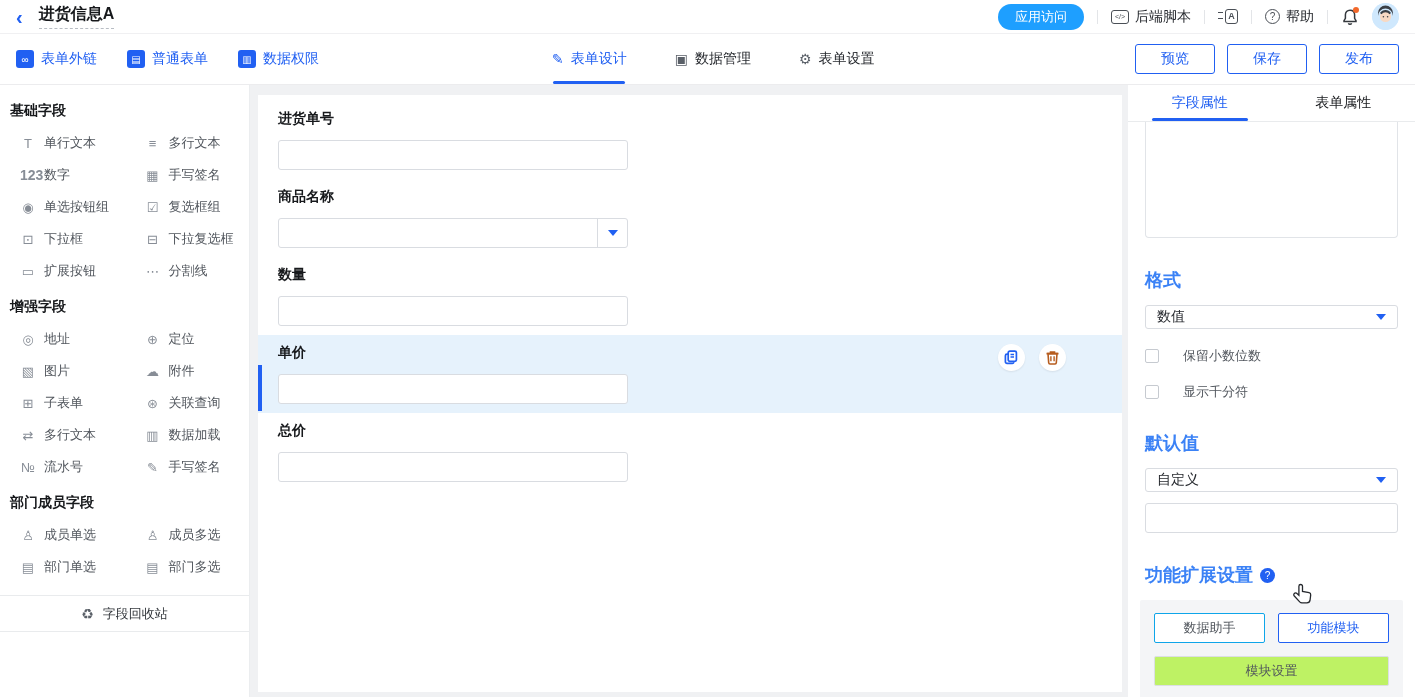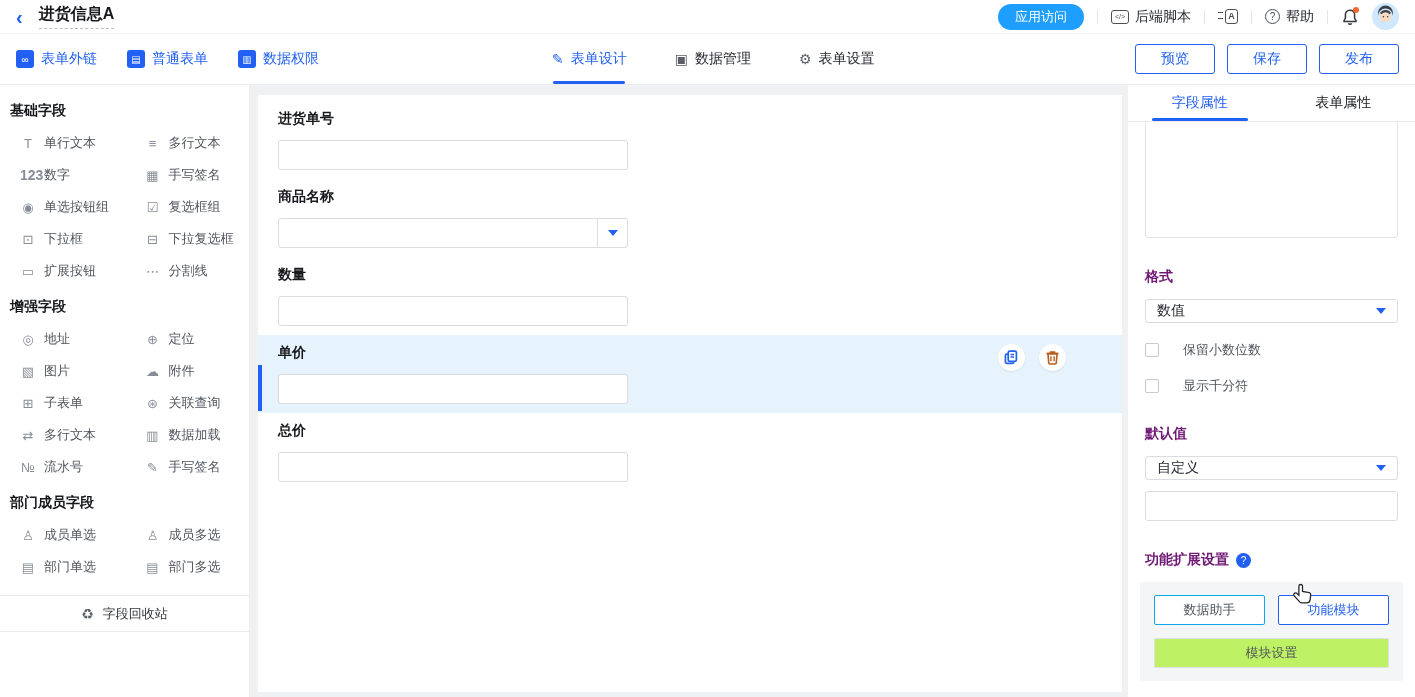--- a/index.html
+++ b/index.html
@@ -88,21 +88,21 @@
   
   .rightpanel{ width:287px; background:#fff; position:relative; overflow:hidden; }
   .panel-tabs{ height:37px; display:flex; border-bottom:1px solid #e9ebed; }
   .ptab{ flex:1; display:flex; align-items:center; justify-content:center; font-size:14px;
     color:#17191c; position:relative; cursor:pointer; }
   .ptab.active{ color:#2160F2; }
   .ptab.active::after{ content:""; position:absolute; bottom:0; left:50%; transform:translateX(-50%);
     width:96px; height:3px; border-radius:2px; background:#2160F2; }
   .panel-body{ padding:0 17px; }
   .desc-box{ height:116px; border:1px solid #e1e4e8; border-top:none; border-radius:0 0 4px 4px; background:#fff;}
-  .plabel{ font-size:14px; font-weight:bold; color:#701a75; margin-top:30px; }
+  .plabel{ font-size:18px; font-weight:bold; color:#3b82f6; margin-top:30px; }
   .pselect{ margin-top:13px; height:24px; border:1px solid #d9dce1; border-radius:3px;
     display:flex; align-items:center; justify-content:space-between; padding:0 11px;
     font-size:14px; color:#26292e; cursor:pointer; background:#fff;}
   .chk-row{ display:flex; align-items:center; gap:24px; margin-top:18px; font-size:13px; color:#51565d; }
   .chk{ width:14px; height:14px; border:1px solid #c6cad0; border-radius:2px; background:#fff; flex:none; cursor:pointer;}
   .pinput{ margin-top:11px; height:30px; border:1px solid #d9dce1; border-radius:3px; background:#fff;}
   .ext-head{ display:flex; align-items:center; gap:7px; margin-top:30px;}
   .qbadge{ width:15px; height:15px; border-radius:50%; background:#2160F2; color:#fff;
     font-size:10px; display:flex; align-items:center; justify-content:center; cursor:pointer;}
   .ext-panel{ margin:13px -5px 0; background:#f4f5f7; padding:13px 14px; border-radius:2px; }

